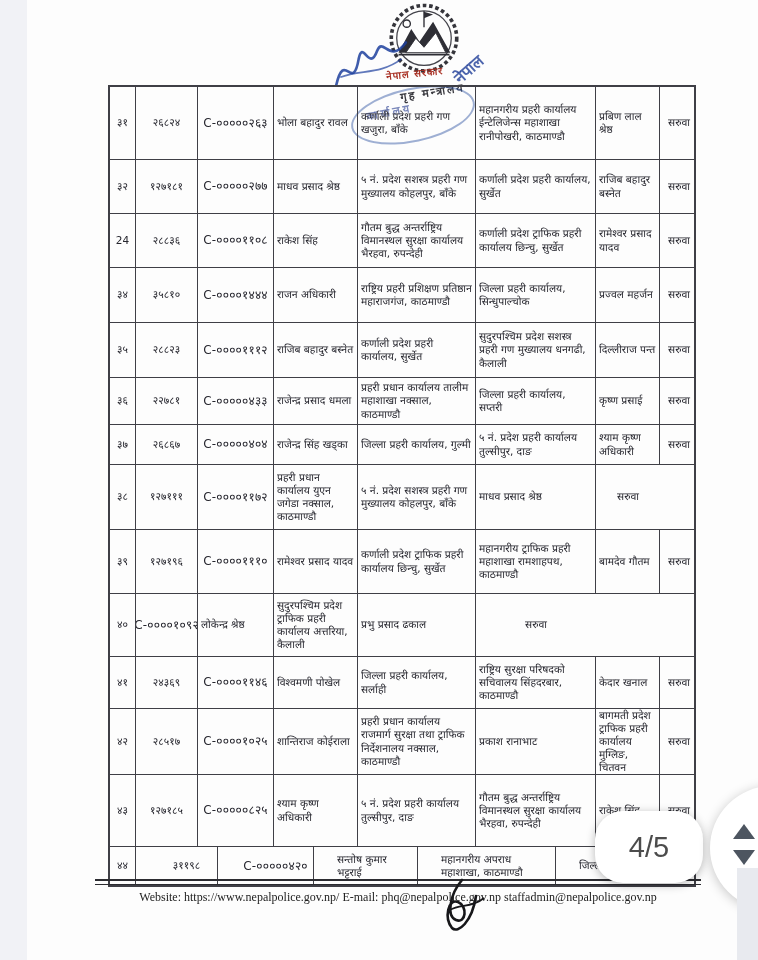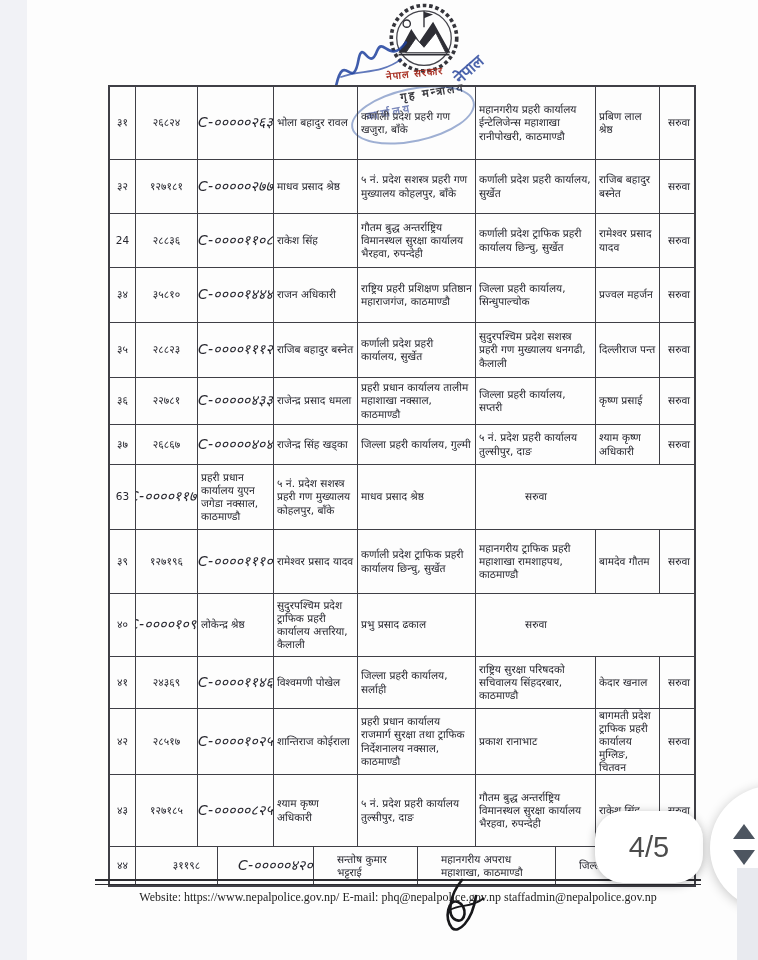--- a/index.html
+++ b/index.html
@@ -24,21 +24,21 @@
 
   
   .tablewrap{position:absolute;left:108px;top:85px;width:588px;border:2px solid #3f3f46;box-sizing:border-box;}
   .row{display:grid;grid-template-columns:26px 62px 76px 84px 118px 120px 64px 38px;
        border-bottom:1px solid #3f3f46;box-sizing:border-box;overflow:hidden;}
   .row:last-child{border-bottom:none;}
   .c{border-right:1px solid #3f3f46;box-sizing:border-box;display:flex;align-items:center;
      padding:2px 3px;font-size:10.5px;line-height:1.25;overflow:hidden;}
   .c:last-child{border-right:none;}
   .cen{justify-content:center;text-align:center;}
-  .id{font-size:14px;letter-spacing:.2px;font-style:italic;}
+  .id{font-size:12px;letter-spacing:.2px;}
 
   
   .rule1{position:absolute;left:95px;top:879px;width:606px;height:2px;background:#2c2c31;}
   .rule2{position:absolute;left:95px;top:884px;width:606px;height:1px;background:#2c2c31;}
   .footer-text{position:absolute;left:60px;top:890px;width:676px;text-align:center;
         font-family:"Liberation Serif",serif;font-size:12px;color:#222;}
   .sig-bottom{position:absolute;left:432px;top:876px;width:58px;height:56px;}
 
   
   .pill{position:absolute;left:595px;top:811px;width:108px;height:72px;background:#fff;
@@ -154,21 +154,22 @@
       <div class="c cen">२६८६७</div>
       <div class="c cen id">C-०००००४०४</div>
       <div class="c">राजेन्द्र सिंह खड्का</div>
       <div class="c">जिल्ला प्रहरी कार्यालय, गुल्मी</div>
       <div class="c">५ नं. प्रदेश प्रहरी कार्यालय तुल्सीपुर, दाङ</div>
       <div class="c">श्याम कृष्ण अधिकारी</div>
       <div class="c cen">सरुवा</div>
     </div>
 
     <div class="row" style="height: 65px;">
-      <div class="c cen">63</div>
+      <div class="c cen">३८</div>
+      <div class="c cen">१२७१११</div>
       <div class="c cen id">C-००००११७२</div>
       <div class="c">प्रहरी प्रधान कार्यालय युएन जगेडा नक्साल, काठमाण्डौ</div>
       <div class="c">५ नं. प्रदेश सशस्त्र प्रहरी गण मुख्यालय कोहलपुर, बाँके</div>
       <div class="c">माधव प्रसाद श्रेष्ठ</div>
       <div class="c cen">सरुवा</div>
     </div>
 
     <div class="row" style="height: 64px;">
       <div class="c cen">३९</div>
       <div class="c cen">१२७१९६</div>

